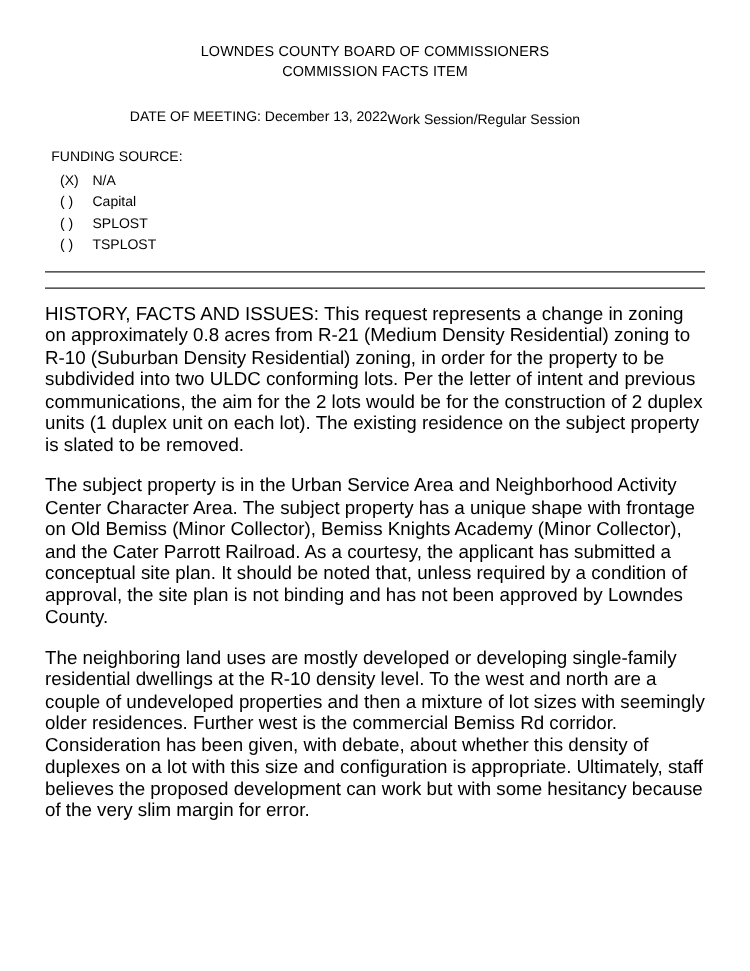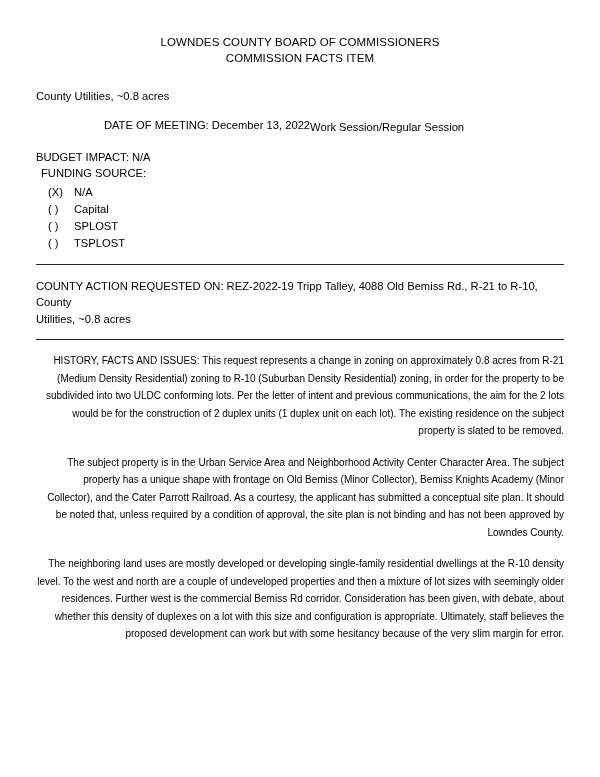--- a/index.html
+++ b/index.html
@@ -82,73 +82,67 @@
   }
 
   .action-block {
     margin-top: 13px;
     font-size: 11.2px;
     line-height: 16.5px;
   }
   .action-block .ln { display: block; }
 
   .body-para {
-    font-size: 10px;
+    font-size: 15px;
     line-height: 17.5px;
     margin-top: 14px;
-    text-align: right;
+    text-align: left;
   }
   .body-para:first-of-type { margin-top: 0; }
 
   .history-wrap { margin-top: 12px; }
 </style>
 </head>
 <body>
 
 <div class="page">
 
   <div class="title-block">
     <span class="title-line1">LOWNDES COUNTY BOARD OF COMMISSIONERS</span>
     <span class="title-line2">COMMISSION FACTS ITEM</span>
   </div>
 
   <div class="section subject-block">
-    <span class="ln">County Utilities, ~0.8 acres</span>
   </div>
 
   <div class="meeting-row">
     <div class="meeting-date">DATE OF MEETING: December 13, 2022</div>
     <div class="session-note">Work Session/Regular Session</div>
   </div>
 
   <div class="budget-block">
-    <span class="ln">BUDGET IMPACT: N/A</span>
     <span class="ln funding-source">FUNDING SOURCE:</span>
     <ul class="options-list">
       <li>
         <span class="opt-mark">(X)</span><span>N/A</span>
       </li>
       <li>
         <span class="opt-mark">(  )</span><span>Capital</span>
       </li>
       <li>
         <span class="opt-mark">(  )</span><span>SPLOST</span>
       </li>
       <li>
         <span class="opt-mark">(  )</span><span>TSPLOST</span>
       </li>
     </ul>
   </div>
 
   <hr class="hr">
 
-  <div class="action-block">
-    <span class="ln">COUNTY ACTION REQUESTED ON: REZ-2022-19 Tripp Talley, 4088 Old Bemiss Rd., R-21 to R-10, County</span>
-    <span class="ln">Utilities, ~0.8 acres</span>
-  </div>
 
   <hr class="hr">
 
   <div class="history-wrap">
     <p class="body-para">HISTORY, FACTS AND ISSUES: This request represents a change in zoning on approximately 0.8 acres from R-21 (Medium Density Residential) zoning to R-10 (Suburban Density Residential) zoning, in order for the property to be subdivided into two ULDC conforming lots.  Per the letter of intent and previous communications, the aim for the 2 lots would be for the construction of 2 duplex units (1 duplex unit on each lot).  The existing residence on the subject property is slated to be removed.</p>
     <p class="body-para">The subject property is in the Urban Service Area and Neighborhood Activity Center Character Area.  The subject property has a unique shape with frontage on Old Bemiss (Minor Collector), Bemiss Knights Academy (Minor Collector), and the Cater Parrott Railroad.  As a courtesy, the applicant has submitted a conceptual site plan.  It should be noted that, unless required by a condition of approval, the site plan is not binding and has not been approved by Lowndes County.</p>
     <p class="body-para">The neighboring land uses are mostly developed or developing single-family residential dwellings at the R-10 density level.  To the west and north are a couple of undeveloped properties and then a mixture of lot sizes with seemingly older residences.  Further west is the commercial Bemiss Rd corridor.  Consideration has been given, with debate, about whether this density of duplexes on a lot with this size and configuration is appropriate.  Ultimately, staff believes the proposed development can work but with some hesitancy because of the very slim margin for error.</p>
   </div>
 
 </div>

